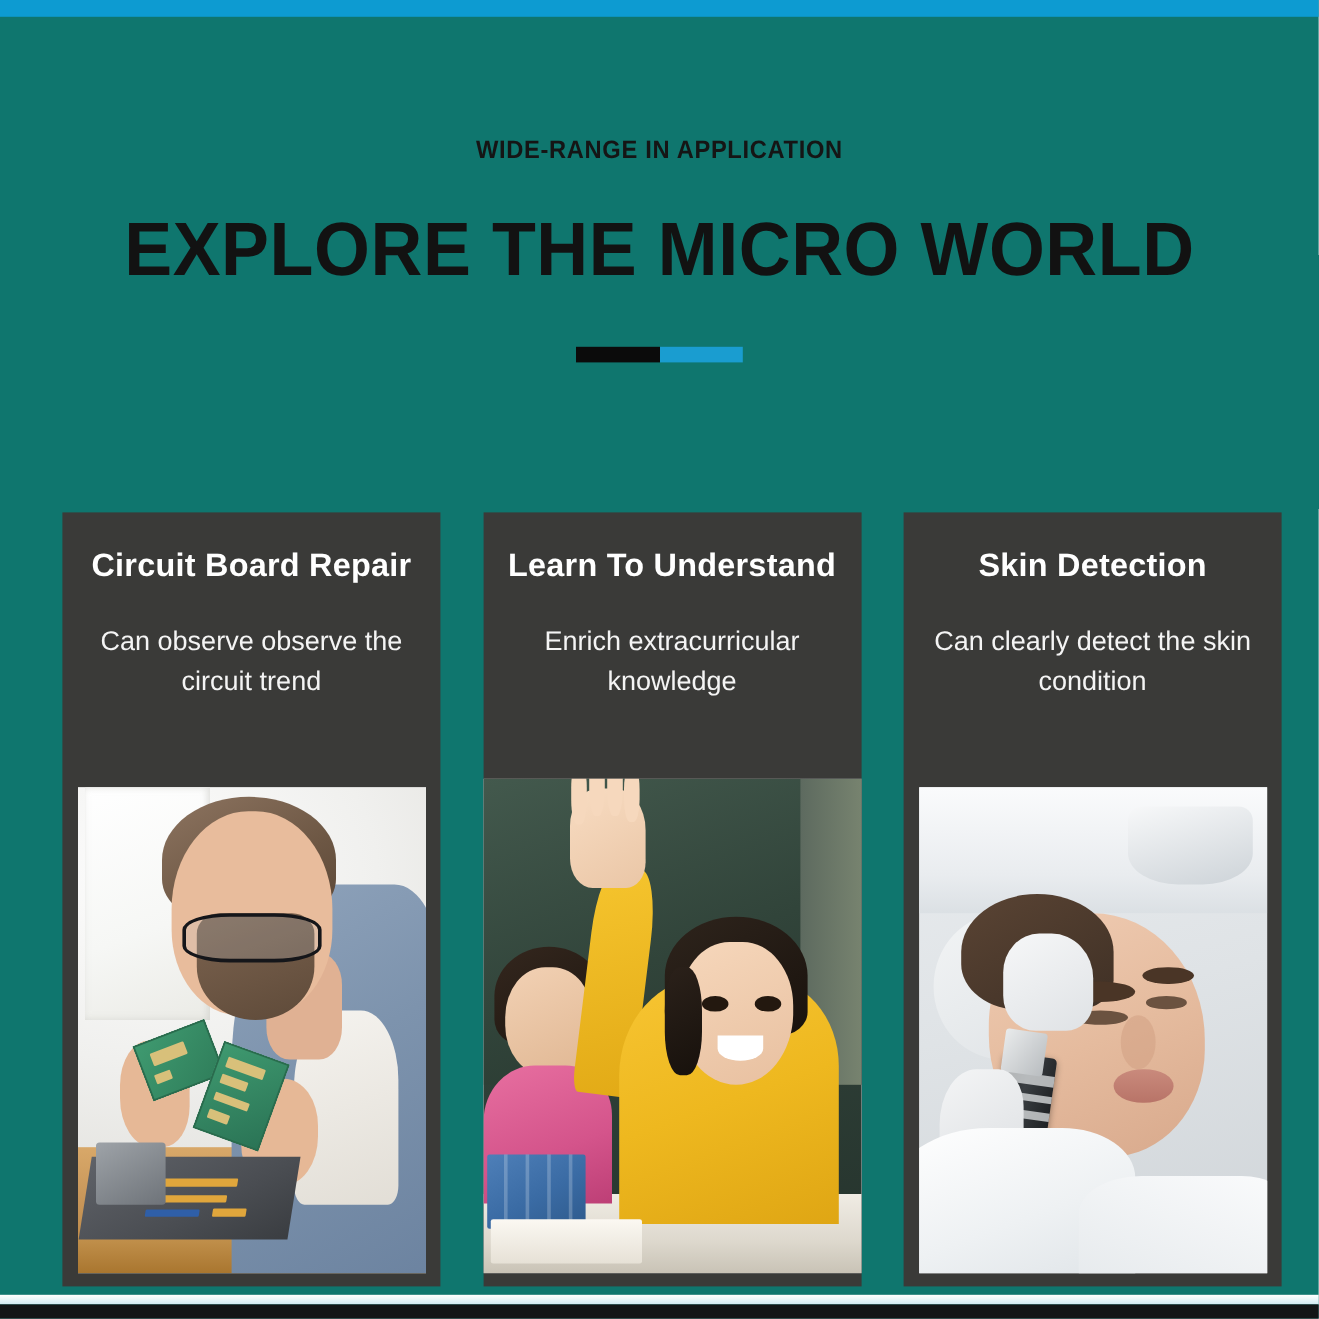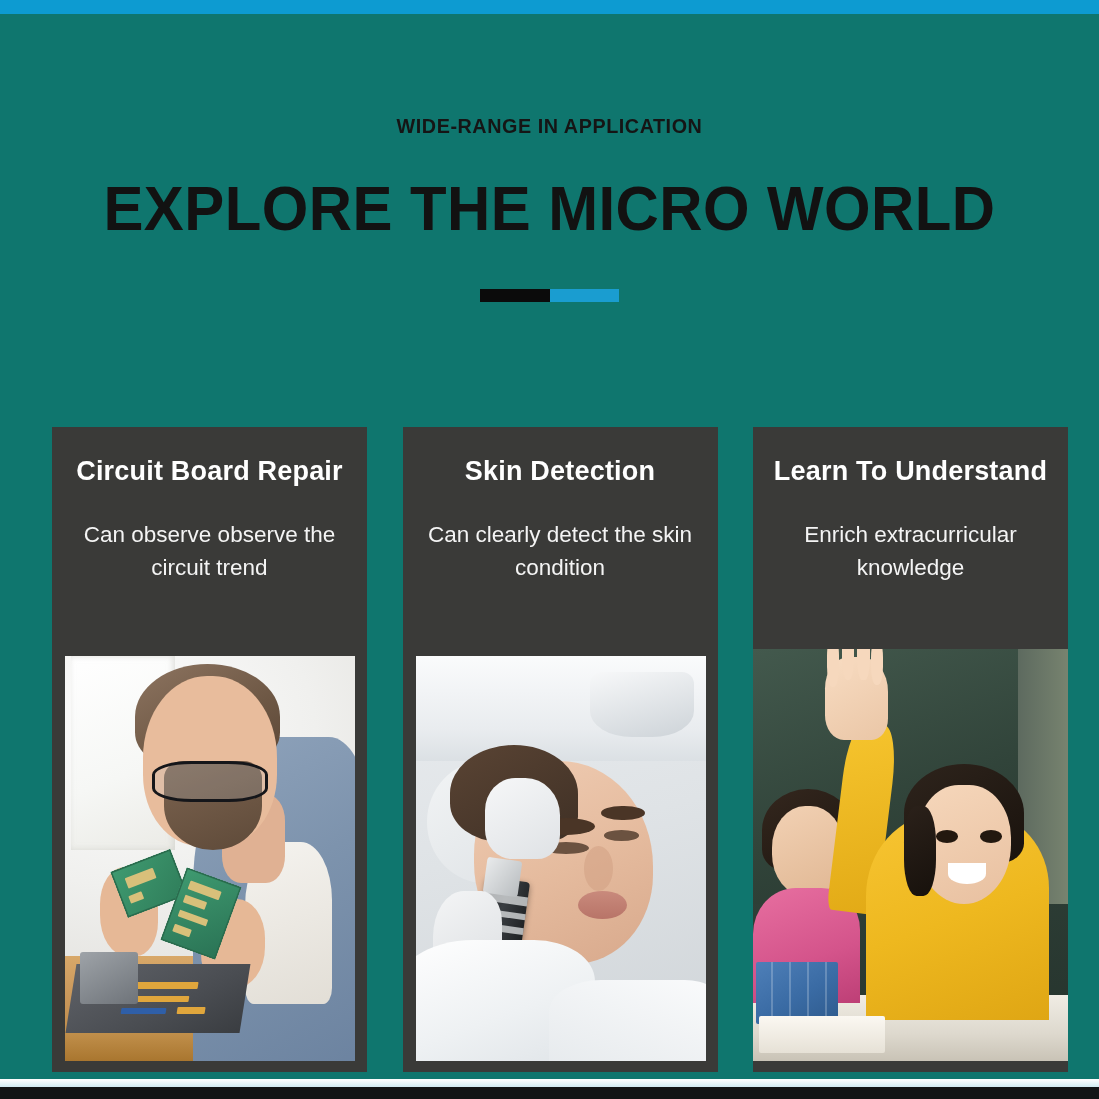--- a/index.html
+++ b/index.html
@@ -398,20 +398,56 @@
             <i class="p1-chip" style="left:14%;top:54%;width:52%;height:10%;"></i>
             <i class="p1-chip" style="left:14%;top:74%;width:30%;height:10%;"></i>
           </div>
           <div class="p1-mb">
             <i class="p1-slot" style="left:28%;top:26%;width:44%;height:11%;"></i>
             <i class="p1-slot" style="left:28%;top:46%;width:40%;height:9%;"></i>
             <i class="p1-blue" style="left:30%;top:64%;width:26%;height:9%;"></i>
             <i class="p1-slot" style="left:62%;top:62%;width:16%;height:10%;"></i>
           </div>
           <div class="p1-cooler"></div>
+        </div>
+      </div>
+    </div>
+
+    <div class="card">
+      <div class="card-title">Learn To Understand</div>
+      <div class="card-sub">Enrich extracurricular knowledge</div>
+      <div class="photo photo-full">
+        <div class="ph p3-bg">
+          <div class="p3-board"></div>
+          <div class="p3-wall"></div>
+          <div class="p3-desk"></div>
+          <div class="p3-girl2-hair"></div>
+          <div class="p3-girl2-head"></div>
+          <div class="p3-girl2-body"></div>
+          <div class="p3-arm"></div>
+          <div class="p3-hand">
+            <i class="p3-finger" style="left:2%;top:-26%;width:20%;height:62%;"></i>
+            <i class="p3-finger" style="left:26%;top:-42%;width:20%;height:70%;"></i>
+            <i class="p3-finger" style="left:50%;top:-40%;width:20%;height:68%;"></i>
+            <i class="p3-finger" style="left:72%;top:-22%;width:20%;height:56%;"></i>
+          </div>
+          <div class="p3-girl-body"></div>
+          <div class="p3-girl-hair"></div>
+          <div class="p3-girl-head"></div>
+          <div class="p3-girl-hair2"></div>
+          <i class="p3-girl-eye" style="left:58%;top:44%;width:7%;height:3%;"></i>
+          <i class="p3-girl-eye" style="left:72%;top:44%;width:7%;height:3%;"></i>
+          <div class="p3-girl-mouth"></div>
+          <div class="p3-blue-obj">
+            <i class="p3-blue-line" style="left:18%;top:0;width:3%;height:100%;"></i>
+            <i class="p3-blue-line" style="left:40%;top:0;width:3%;height:100%;"></i>
+            <i class="p3-blue-line" style="left:62%;top:0;width:3%;height:100%;"></i>
+            <i class="p3-blue-line" style="left:84%;top:0;width:3%;height:100%;"></i>
+          </div>
+          <div class="p3-book"></div>
         </div>
       </div>
     </div>
 
     <div class="card">
       <div class="card-title">Skin Detection</div>
       <div class="card-sub">Can clearly detect the skin condition</div>
       <div class="photo photo-inset">
         <div class="ph p2-bg">
           <div class="p2-top"></div>
@@ -432,54 +468,18 @@
             <i class="p2-dev-band" style="top:44%;height:6%;"></i>
           </div>
           <div class="p2-device-tip"></div>
           <div class="p2-glove"></div>
           <div class="p2-towel"></div>
           <div class="p2-towel2"></div>
         </div>
       </div>
     </div>
 
-    <div class="card">
-      <div class="card-title">Learn To Understand</div>
-      <div class="card-sub">Enrich extracurricular knowledge</div>
-      <div class="photo photo-full">
-        <div class="ph p3-bg">
-          <div class="p3-board"></div>
-          <div class="p3-wall"></div>
-          <div class="p3-desk"></div>
-          <div class="p3-girl2-hair"></div>
-          <div class="p3-girl2-head"></div>
-          <div class="p3-girl2-body"></div>
-          <div class="p3-arm"></div>
-          <div class="p3-hand">
-            <i class="p3-finger" style="left:2%;top:-26%;width:20%;height:62%;"></i>
-            <i class="p3-finger" style="left:26%;top:-42%;width:20%;height:70%;"></i>
-            <i class="p3-finger" style="left:50%;top:-40%;width:20%;height:68%;"></i>
-            <i class="p3-finger" style="left:72%;top:-22%;width:20%;height:56%;"></i>
-          </div>
-          <div class="p3-girl-body"></div>
-          <div class="p3-girl-hair"></div>
-          <div class="p3-girl-head"></div>
-          <div class="p3-girl-hair2"></div>
-          <i class="p3-girl-eye" style="left:58%;top:44%;width:7%;height:3%;"></i>
-          <i class="p3-girl-eye" style="left:72%;top:44%;width:7%;height:3%;"></i>
-          <div class="p3-girl-mouth"></div>
-          <div class="p3-blue-obj">
-            <i class="p3-blue-line" style="left:18%;top:0;width:3%;height:100%;"></i>
-            <i class="p3-blue-line" style="left:40%;top:0;width:3%;height:100%;"></i>
-            <i class="p3-blue-line" style="left:62%;top:0;width:3%;height:100%;"></i>
-            <i class="p3-blue-line" style="left:84%;top:0;width:3%;height:100%;"></i>
-          </div>
-          <div class="p3-book"></div>
-        </div>
-      </div>
-    </div>
-
   </div>
 
   <div class="bottom-glow"></div>
   <div class="bottom-bar"></div>
 
 </div>
 
 </body></html>

